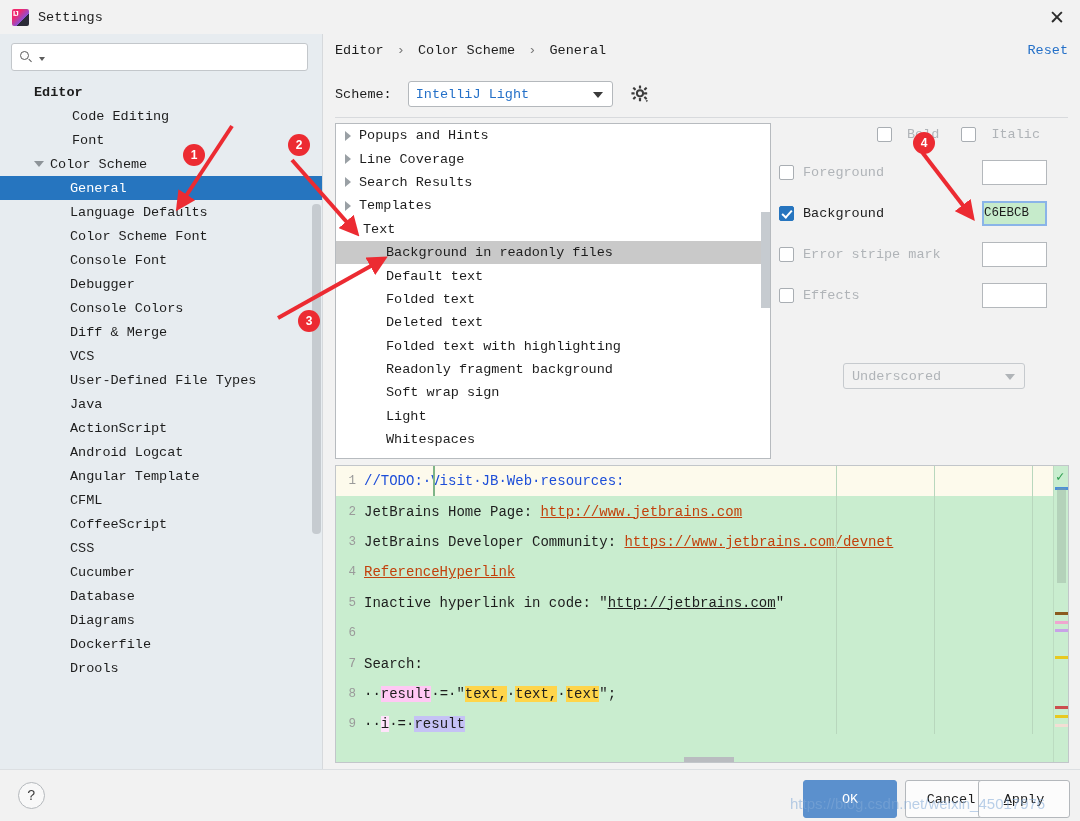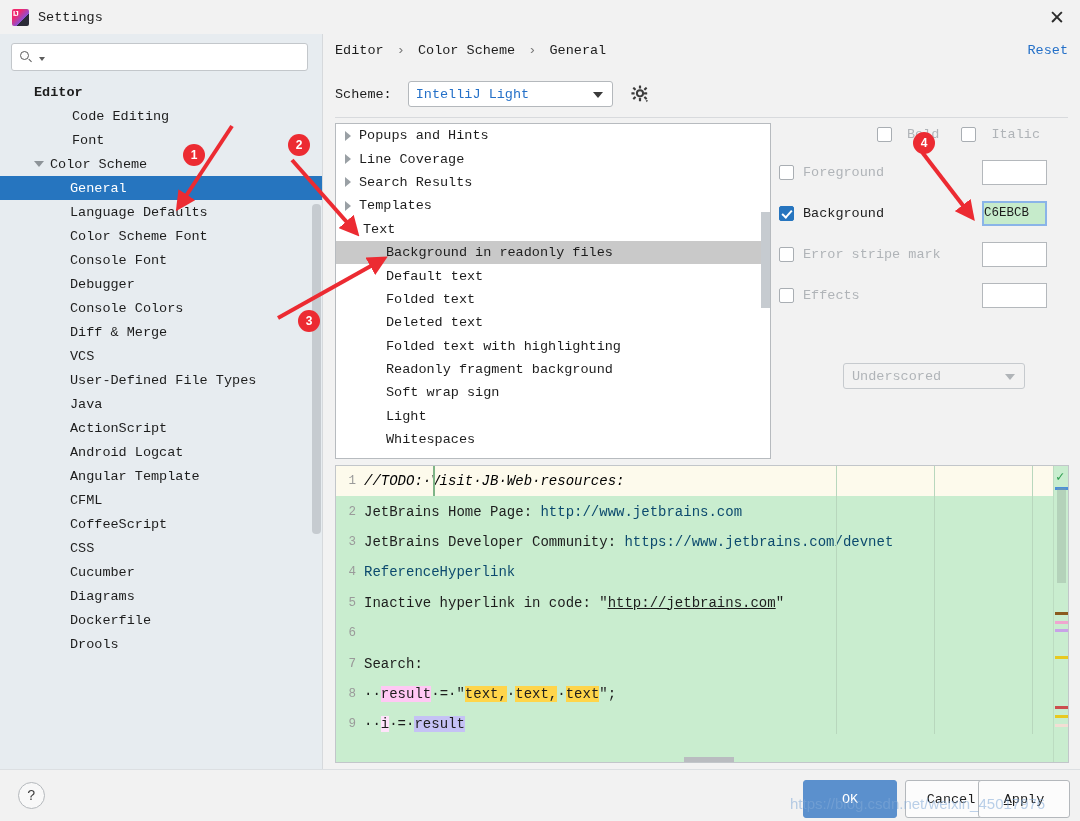--- a/index.html
+++ b/index.html
@@ -148,22 +148,22 @@
   
   #preview{
     position:absolute;left:11px;top:431px;width:734px;height:298px;
     background:#c9edcf;border:1px solid #c2c6ca;overflow:hidden;
   }
   .pline{ height:30.4px;display:flex;align-items:center;font-size:14px;font-family:"Liberation Mono",monospace;
           white-space:pre;color:#1d1d1d;}
   .pline .gut{ width:28px;text-align:right;padding-right:8px;color:#9a9a9a;font-size:12.5px;flex:0 0 auto;}
   #pl1{ background:#fdfaec; }
   #pl1 .gut{ background:#fdfaec; }
-  .cmt{ color:#000000;font-style:italic;text-align:center;}
-  .lnk{ color:#0c4a6e;}
+  .cmt{ color:#1d4ed8;text-align:center;}
+  .lnk{ color:#c2410c;text-decoration:underline;}
   .ilnk{ color:#1d1d1d;text-decoration:underline;}
   .hl-pink{ background:#ffc8f4;}
   .hl-yellow{ background:#ffd54a;}
   .hl-purple{ background:#c5c2f5;}
   .hl-lpink{ background:#ffe3fb;}
   .vline{ position:absolute;top:0;width:1px;height:268px;background:#b8d7bd;}
   #v1{ left:500px; } #v2{ left:598px; } #v3{ left:696px; }
   #caret-col{ position:absolute;left:97px;top:0px;width:2px;height:30px;background:#7fb587;}
   #markbar{ position:absolute;right:0;top:0;width:15px;height:296px;background:#c9edcf;border-left:1px solid #bcdcc1;}
   #markbar .ok{ position:absolute;left:2px;top:2px;font-size:14px;color:#2e9e4f;font-weight:bold;}
@@ -275,20 +275,23 @@
         <span>CFML</span>
       </div>
       <div class="tnode lvl2">
         <span>CoffeeScript</span>
       </div>
       <div class="tnode lvl2">
         <span>CSS</span>
       </div>
       <div class="tnode lvl2">
         <span>Cucumber</span>
+      </div>
+      <div class="tnode lvl2">
+        <span>Database</span>
       </div>
       <div class="tnode lvl2">
         <span>Diagrams</span>
       </div>
       <div class="tnode lvl2">
         <span>Dockerfile</span>
       </div>
       <div class="tnode lvl2">
         <span>Drools</span>
       </div>

